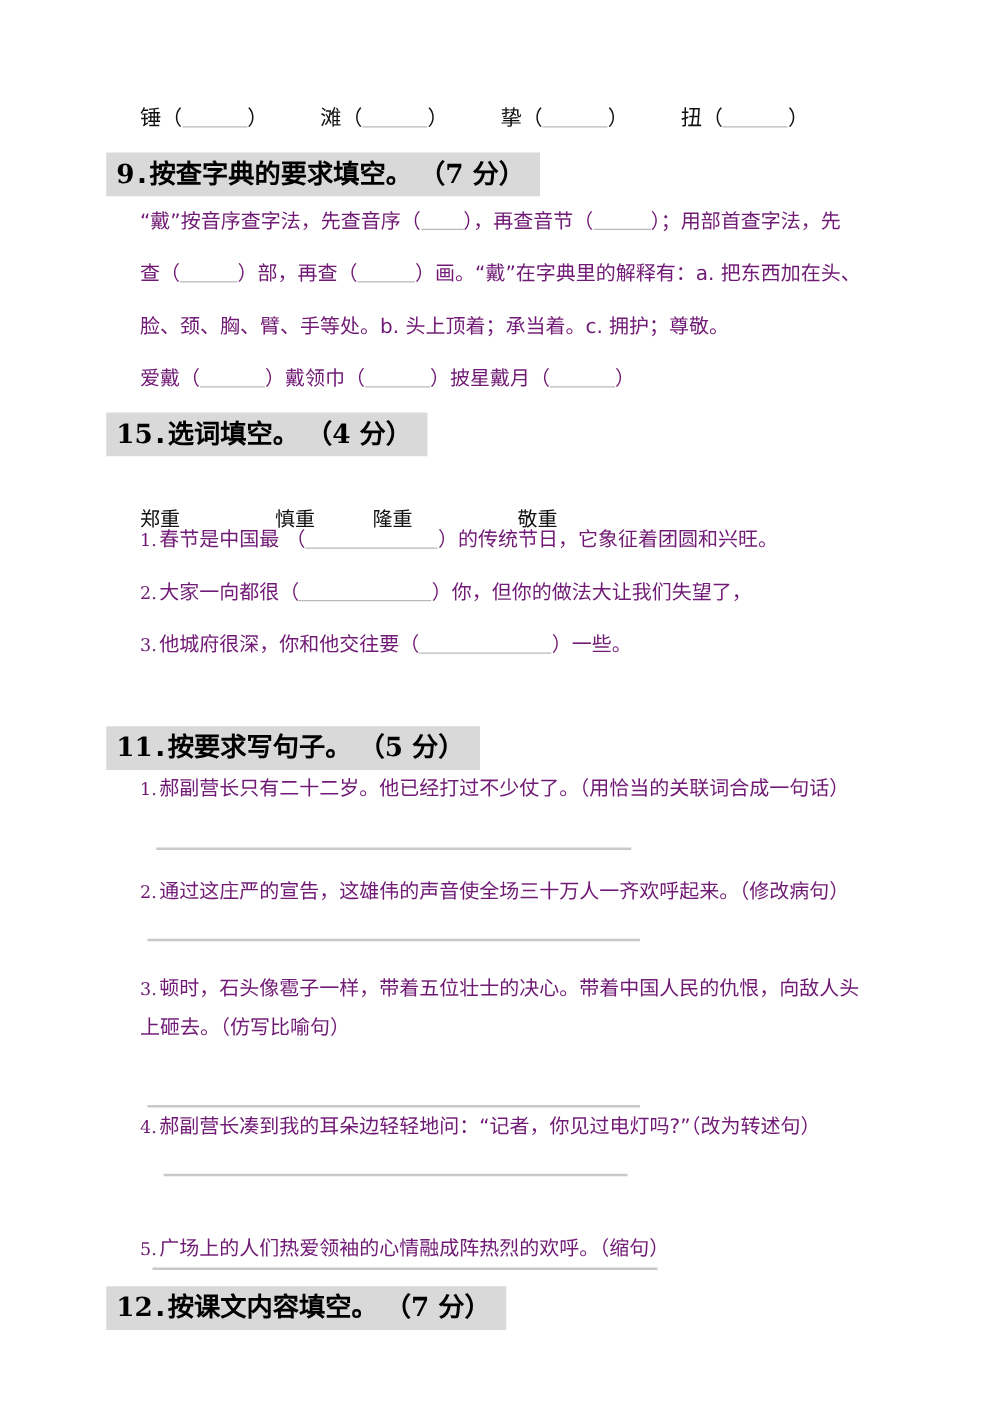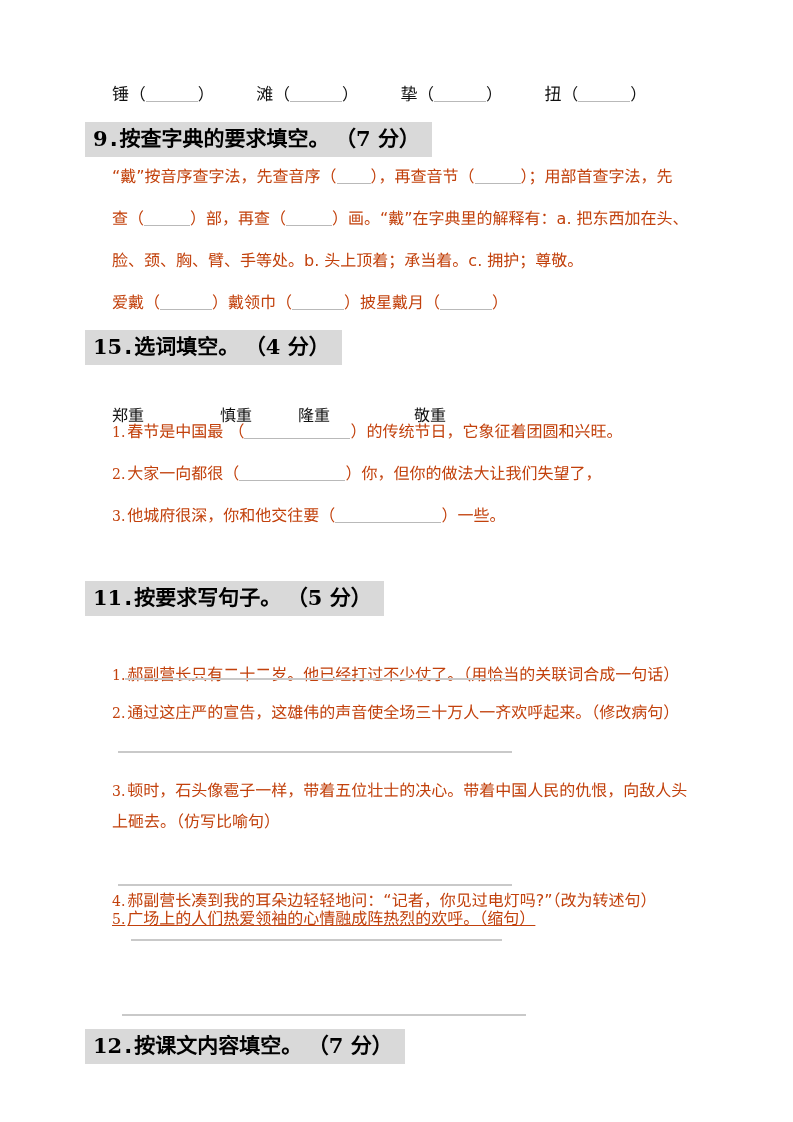--- a/index.html
+++ b/index.html
@@ -75,21 +75,21 @@
     font-family: "DejaVu Serif", "Liberation Serif", serif;
     padding-left: 16px;
   }
 
   
   .pline {
     position: absolute;
     font-size: 16px;
     line-height: 1.35;
     white-space: nowrap;
-    color: #c2410c;
+    color: #701a75;
   }
   .pline.wrap { white-space: normal; }
   .idx {
     font-family: "DejaVu Serif", "Liberation Serif", serif;
     font-size: 14px;
     padding-right: 2px;
   }
 
   
   .ansline {
@@ -151,41 +151,41 @@
 
   <div class="pline" style="left:112px; top:505px;">
     <span class="idx">3.</span><span>他城府很深，你和他交往要（</span><span class="blank b-xl"></span><span>）一些。</span>
   </div>
 
 
   <div class="sec-header" style="top:581px;">
     <span class="num">11</span><span class="dot">.</span><span>按要求写句子。</span><span class="score">（5 分）</span>
   </div>
 
-  <div class="pline" style="left:112px; top:664px;">
+  <div class="pline" style="left:112px; top:620px;">
     <span class="idx">1.</span><span>郝副营长只有二十二岁。他已经打过不少仗了。（用恰当的关联词合成一句话）</span>
   </div>
   <div class="ansline" style="left:125px; top:678px; width:380px;"></div>
 
   <div class="pline" style="left:112px; top:702px;">
     <span class="idx">2.</span><span>通过这庄严的宣告，这雄伟的声音使全场三十万人一齐欢呼起来。（修改病句）</span>
   </div>
   <div class="ansline" style="left:118px; top:751px; width:394px;"></div>
 
   <div class="pline wrap" style="left:112px; top:775px; width:580px; line-height:1.95;">
     <span class="idx">3.</span><span>顿时，石头像雹子一样，带着五位壮士的决心。带着中国人民的仇恨，向敌人头上砸去。（仿写比喻句）</span>
   </div>
   <div class="ansline" style="left:118px; top:884px; width:394px;"></div>
 
   <div class="pline" style="left:112px; top:890px;">
     <span class="idx">4.</span><span>郝副营长凑到我的耳朵边轻轻地问：“记者，你见过电灯吗?”（改为转述句）</span>
   </div>
   <div class="ansline" style="left:131px; top:939px; width:371px;"></div>
 
-  <div class="pline" style="left:112px; top:908px;text-decoration:underline;">
+  <div class="pline" style="left:112px; top:988px;">
     <span class="idx">5.</span><span>广场上的人们热爱领袖的心情融成阵热烈的欢呼。（缩句）</span>
   </div>
   <div class="ansline" style="left:122px; top:1014px; width:404px;"></div>
 
   <div class="sec-header" style="top:1029px;">
     <span class="num">12</span><span class="dot">.</span><span>按课文内容填空。</span><span class="score">（7 分）</span>
   </div>
 
 </div>
 

